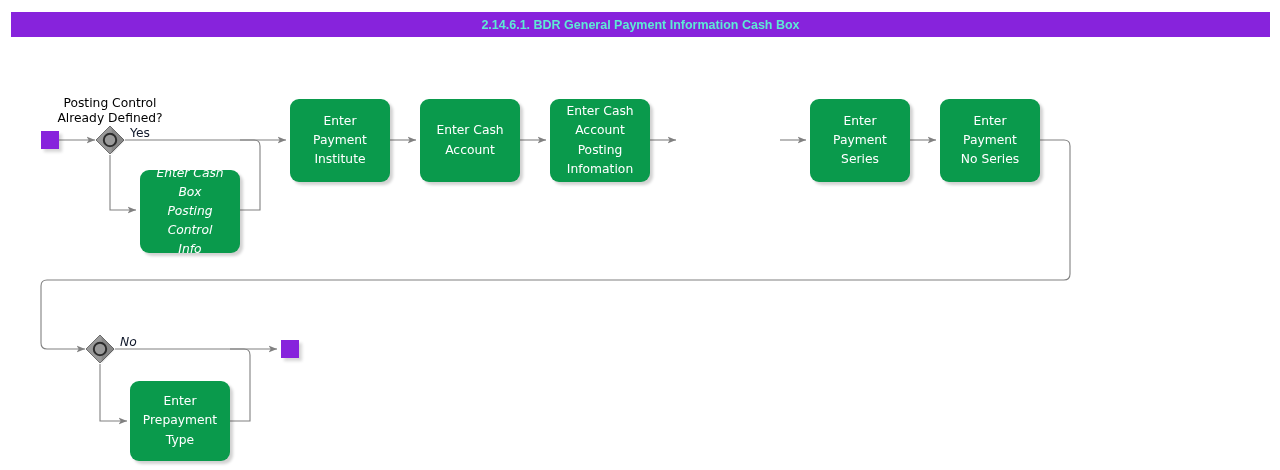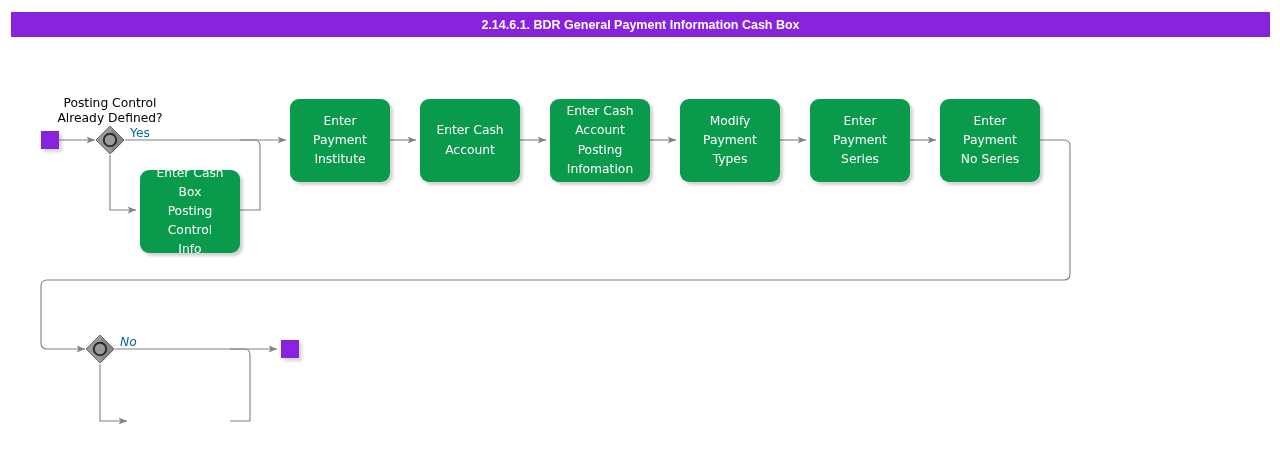--- a/index.html
+++ b/index.html
@@ -20,21 +20,21 @@
     width: 1280px;
     height: 470px;
   }
   .titlebar {
     position: absolute;
     left: 11px;
     top: 12px;
     width: 1259px;
     height: 25px;
     background: #8723dc;
-    color: #ffffff;
+    color: #5eead4;
     font-size: 12.5px;
     font-weight: bold;
     display: flex;
     align-items: center;
     justify-content: center;
     letter-spacing: 0px;
     font-family: "Liberation Sans", sans-serif;
   }
   .task {
     position: absolute;
@@ -60,21 +60,21 @@
     box-shadow: 3px 3px 3px rgba(0,0,0,0.16);
   }
   .gateway {
     position: absolute;
     width: 30px;
     height: 30px;
   }
   .edge-label {
     position: absolute;
     font-size: 12.3px;
-    color: #0369a1;
+    color: #0f172a;
     white-space: nowrap;
     font-family: "DejaVu Sans", sans-serif;
   }
   .node-label {
     position: absolute;
     font-size: 12.3px;
     color: #000000;
     text-align: center;
     line-height: 1.18;
     white-space: pre;
@@ -132,34 +132,34 @@
   <div class="node-label" style="left:40px; top:96px; width:140px;">Posting Control<br>Already Defined?</div>
   <div class="gateway" style="left:95px; top:125px;">
     <svg width="30" height="30" viewBox="0 0 30 30" xmlns="http://www.w3.org/2000/svg">
       <path d="M15,1 L29,15 L15,29 L1,15 Z" fill="#9a9a9a" stroke="#6e6e6e" stroke-width="1"></path>
       <path d="M16.6,3 L30,15.6 L16.6,29.6" fill="#000000" opacity="0.12"></path>
       <circle cx="15" cy="15" r="6.2" fill="#9a9a9a" stroke="#2c2c2c" stroke-width="2"></circle>
     </svg>
   </div>
   <div class="edge-label" style="left:130px; top:126px;">Yes</div>
 
-  <div class="task" style="left:140px; top:170px; width:100px; height:83px;">Enter Cash Box<br>Posting Control<br>Info</div>
+  <div class="task" style="left:140px; top:170px; width:100px; height:83px;font-style:italic;">Enter Cash Box<br>Posting Control<br>Info</div>
 
   <div class="task" style="left:290px; top:99px; width:100px; height:83px;">Enter Payment<br>Institute</div>
   <div class="task" style="left:420px; top:99px; width:100px; height:83px;">Enter Cash<br>Account</div>
   <div class="task" style="left:550px; top:99px; width:100px; height:83px;">Enter Cash<br>Account Posting<br>Infomation</div>
-  <div class="task" style="left:680px; top:99px; width:100px; height:83px;">Modify Payment<br>Types</div>
   <div class="task" style="left:810px; top:99px; width:100px; height:83px;">Enter Payment<br>Series</div>
   <div class="task" style="left:940px; top:99px; width:100px; height:83px;">Enter Payment<br>No Series</div>
 
   <div class="gateway" style="left:85px; top:334px;">
     <svg width="30" height="30" viewBox="0 0 30 30" xmlns="http://www.w3.org/2000/svg">
       <path d="M15,1 L29,15 L15,29 L1,15 Z" fill="#9a9a9a" stroke="#6e6e6e" stroke-width="1"></path>
       <path d="M16.6,3 L30,15.6 L16.6,29.6" fill="#000000" opacity="0.12"></path>
       <circle cx="15" cy="15" r="6.2" fill="#9a9a9a" stroke="#2c2c2c" stroke-width="2"></circle>
     </svg>
   </div>
   <div class="edge-label" style="left:120px; top:335px;font-style:italic;">No</div>
 
+  <div class="task" style="left:130px; top:381px; width:100px; height:80px;">Enter<br>Prepayment<br>Type</div>
 
   <div class="endpoint" style="left:281px; top:340px;"></div>
 
 </div>
 
 </body></html>

